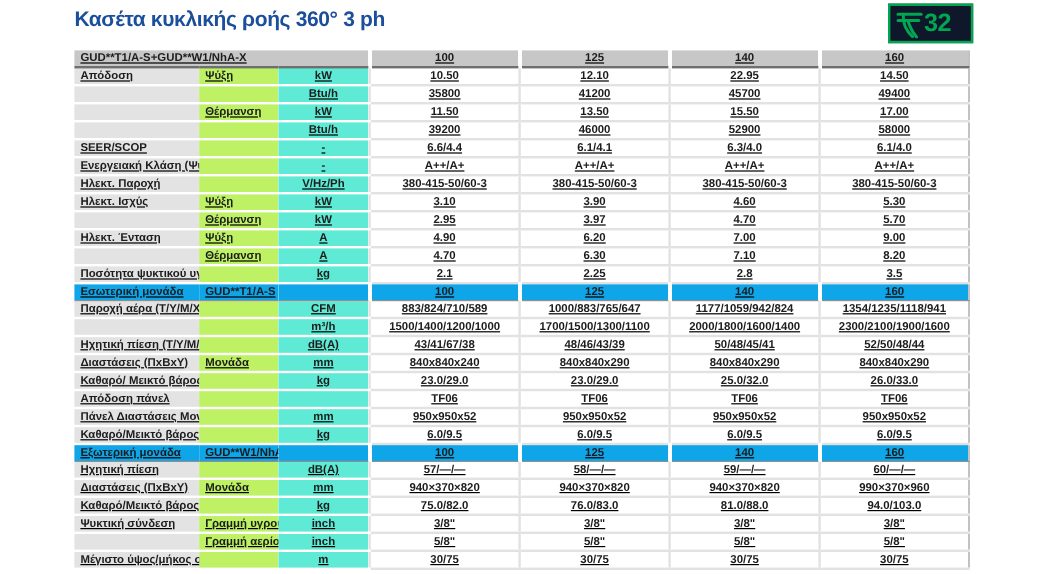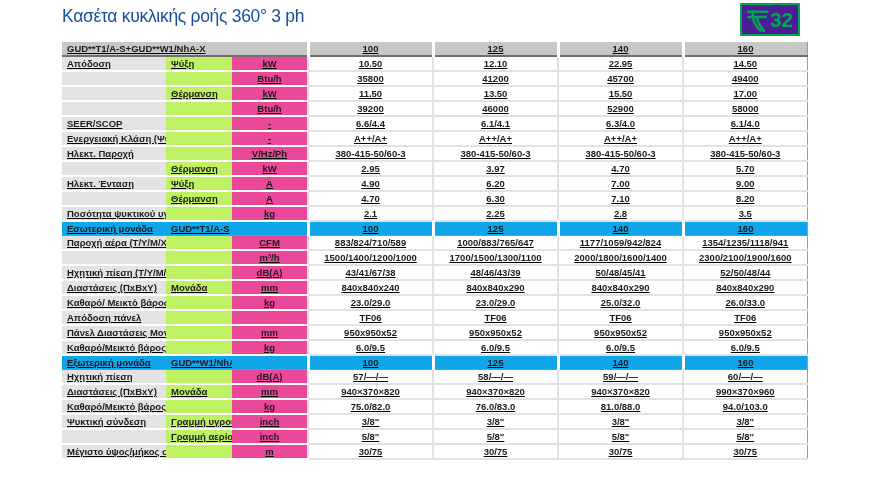--- a/index.html
+++ b/index.html
@@ -3,28 +3,28 @@
 <meta charset="utf-8">
 <style>
   html,body{margin:0;padding:0;}
   body{
     width:871px;height:478px;position:relative;overflow:hidden;
     background:#ffffff;
     font-family:"Liberation Sans","DejaVu Sans",sans-serif;
   }
   .page-title{
     position:absolute;left:62px;top:6px;
-    font-size:17.5px;font-weight:400;letter-spacing:-0.3px;
+    font-size:17.5px;font-weight:700;letter-spacing:-0.3px;
     color:#1b4e9b;white-space:nowrap;
   }
   .r32-badge{
     position:absolute;left:740px;top:3px;
-    height:27px;padding:1px 6px 1px 4px;
+    height:27px;padding:1px 17px 1px 4px;
     border:2.5px solid #00a651;border-radius:0;
-    display:flex;align-items:center;gap:0px;background:#4c1d95;
+    display:flex;align-items:center;gap:0px;background:#0f172a;
   }
   .r32-badge .num{
     color:#00a651;font-size:21px;font-weight:700;line-height:27px;
     letter-spacing:-0.5px;
   }
   table.spec{
     position:absolute;left:62px;top:42px;
     border-collapse:collapse;table-layout:fixed;width:745px;text-decoration:underline;
   }
   table.spec td,table.spec th{
@@ -35,21 +35,21 @@
   
   thead th{
     background:#c7c7c7;border-bottom:2px solid #6f6f6f;height:14px;
   }
   thead th.h-left{text-align:left;}
   thead th.h-model{text-align:center;border-left:3px solid #ffffff;}
   thead th:last-child{border-right:1.5px solid #9b9b9b;}
   
   .data-row .c-label{background:#e3e3e3;border-bottom:2px solid #ffffff;text-align:left;margin-top:48px;}
   .data-row .c-sub{background:#bef264;border-bottom:2px solid #ffffff;text-align:left;}
-  .data-row .c-unit{background:#ec4899;border-bottom:2px solid #ffffff;text-align:center;}
+  .data-row .c-unit{background:#5eead4;border-bottom:2px solid #ffffff;text-align:center;}
   .data-row .c-val{
     background:#ffffff;text-align:center;
     border-bottom:2px solid #e2e2e2;border-left:2px solid #e2e2e2;
   }
   .data-row .c-val:last-child{border-right:1.5px solid #9b9b9b;}
   
   .section-row td{
     background:#0ea5e9;border-top:1.5px solid #8f8f8f;border-bottom:1.5px solid #8f8f8f;
   }
   .section-row .c-label{text-align:left;}
@@ -151,20 +151,29 @@
       <tr class="data-row">
         <td class="c-label">Ηλεκτ. Παροχή</td>
         <td class="c-sub"></td>
         <td class="c-unit">V/Hz/Ph</td>
         <td class="c-val">380-415-50/60-3</td>
         <td class="c-val">380-415-50/60-3</td>
         <td class="c-val">380-415-50/60-3</td>
         <td class="c-val">380-415-50/60-3</td>
       </tr>
       <tr class="data-row">
+        <td class="c-label">Ηλεκτ. Ισχύς</td>
+        <td class="c-sub">Ψύξη</td>
+        <td class="c-unit">kW</td>
+        <td class="c-val">3.10</td>
+        <td class="c-val">3.90</td>
+        <td class="c-val">4.60</td>
+        <td class="c-val">5.30</td>
+      </tr>
+      <tr class="data-row">
         <td class="c-label"></td>
         <td class="c-sub">Θέρμανση</td>
         <td class="c-unit">kW</td>
         <td class="c-val">2.95</td>
         <td class="c-val">3.97</td>
         <td class="c-val">4.70</td>
         <td class="c-val">5.70</td>
       </tr>
       <tr class="data-row">
         <td class="c-label">Ηλεκτ. Ένταση</td>

